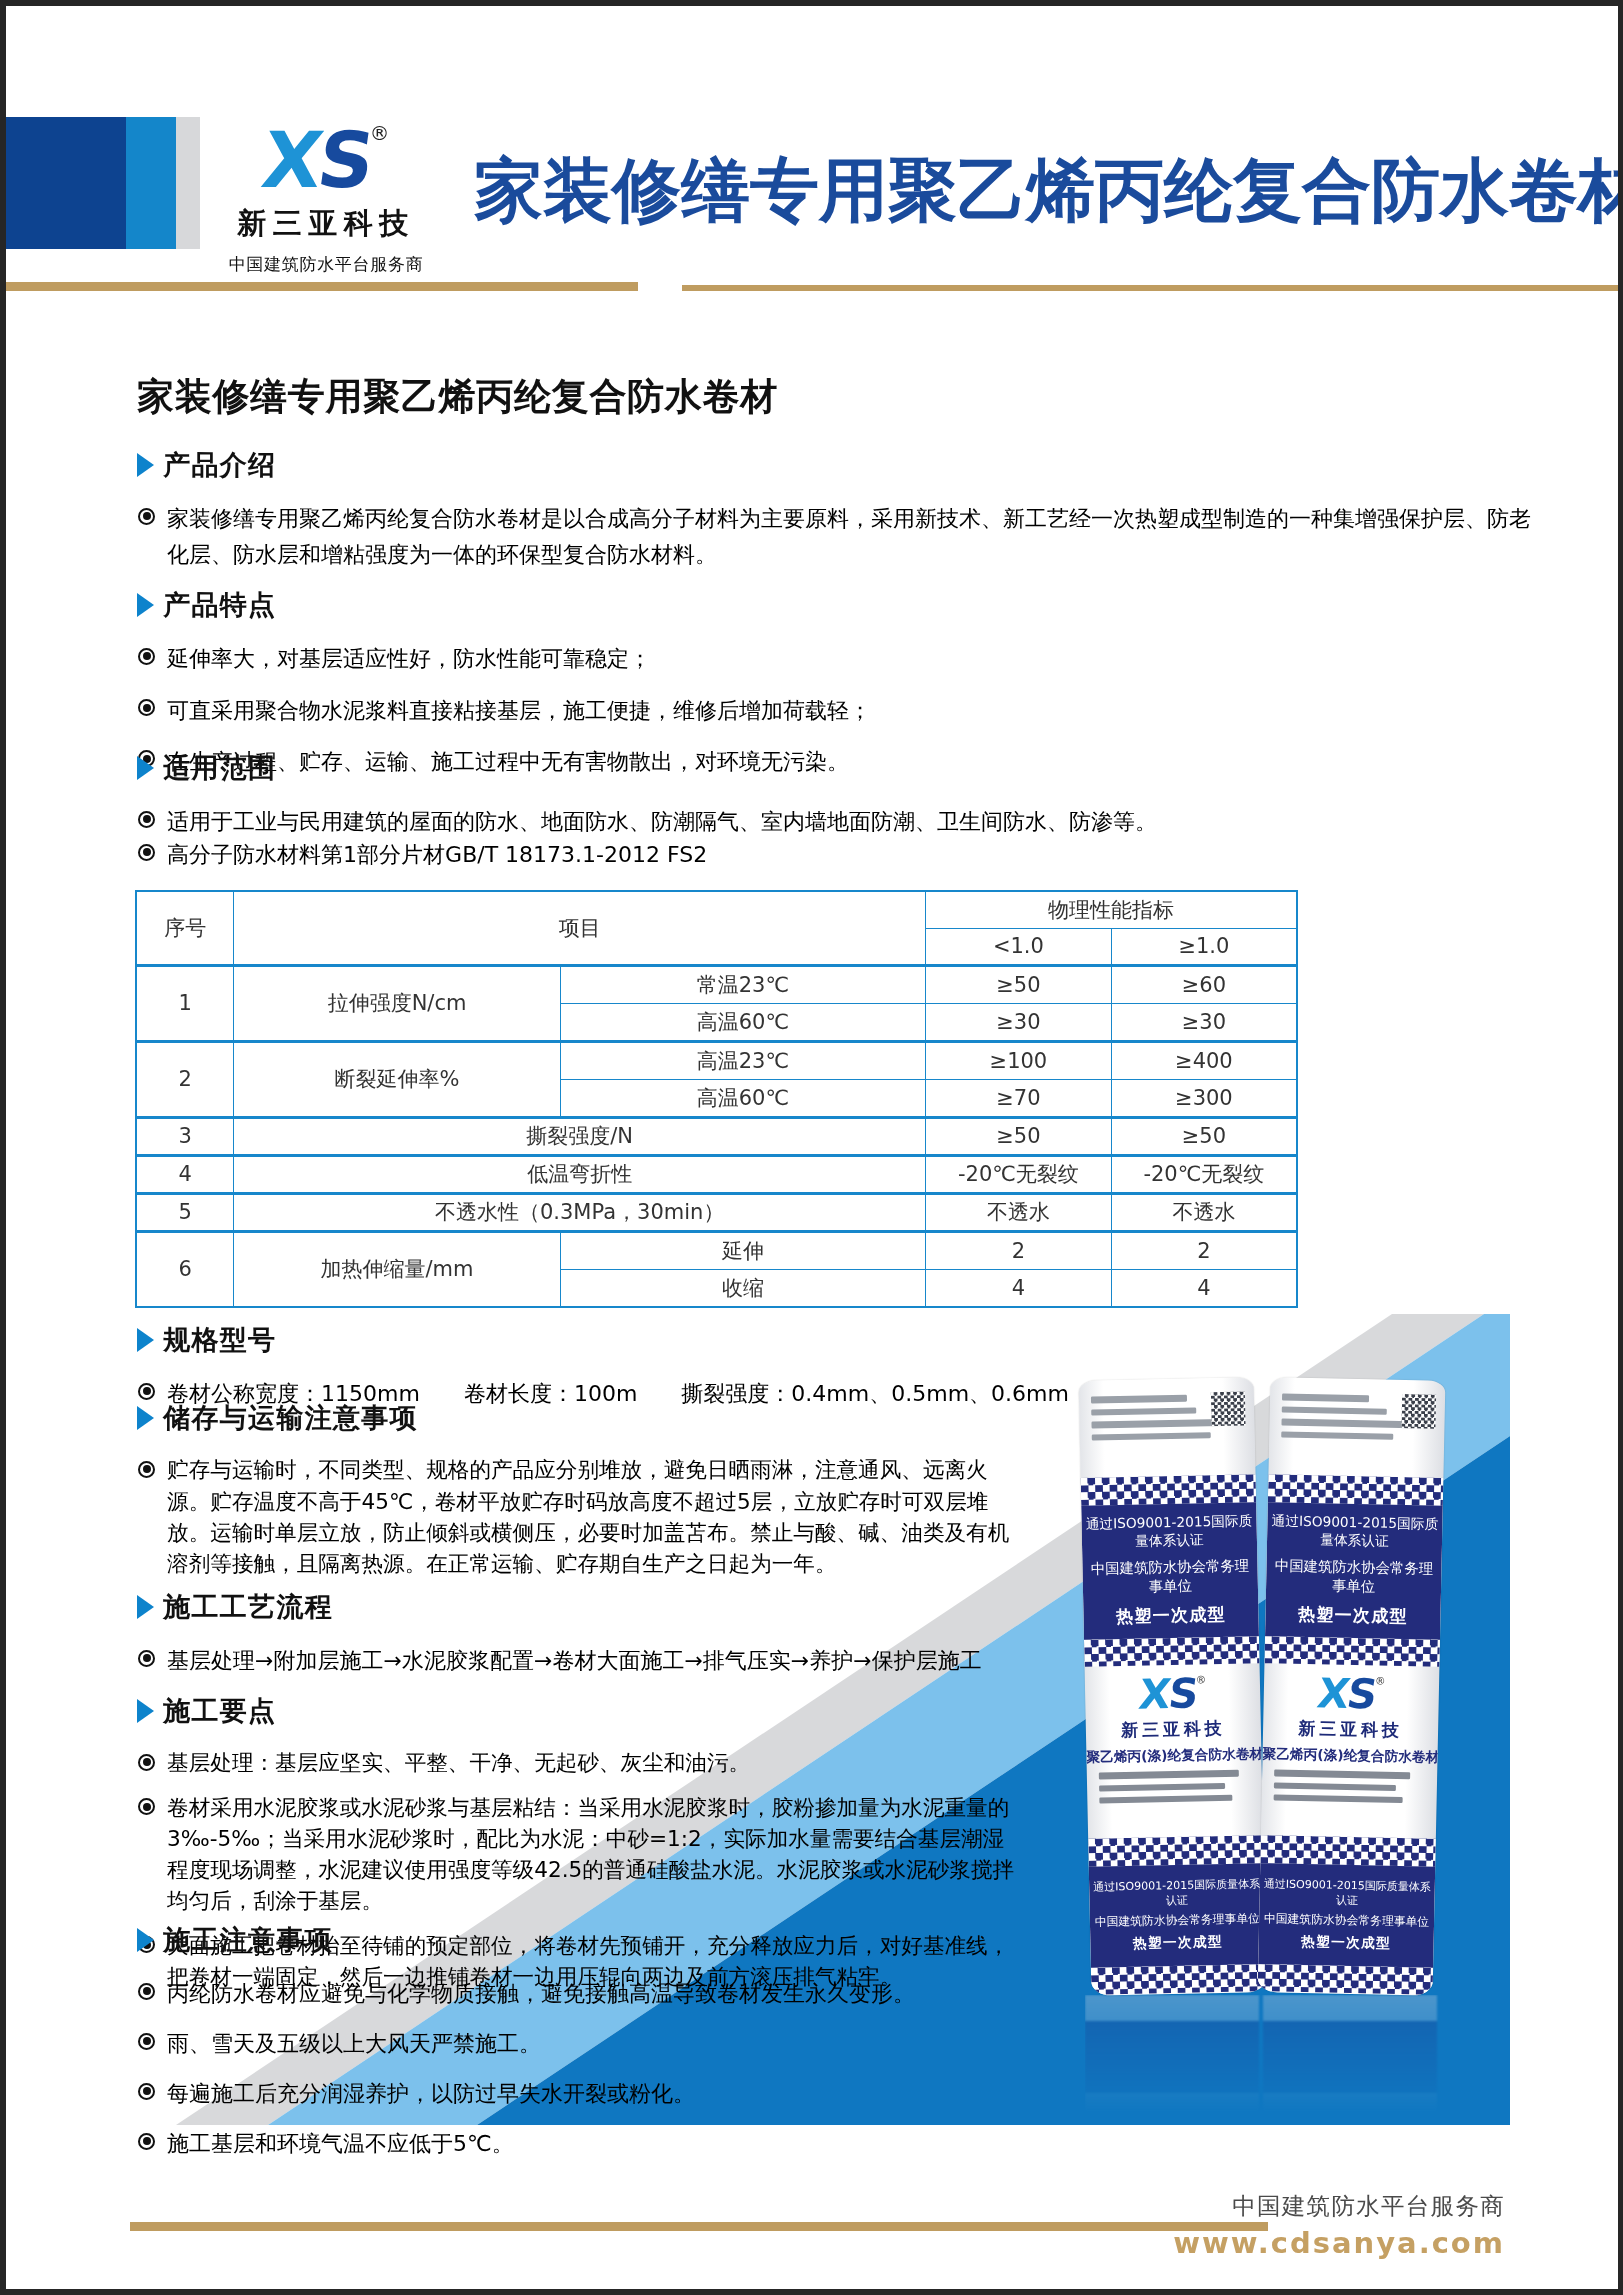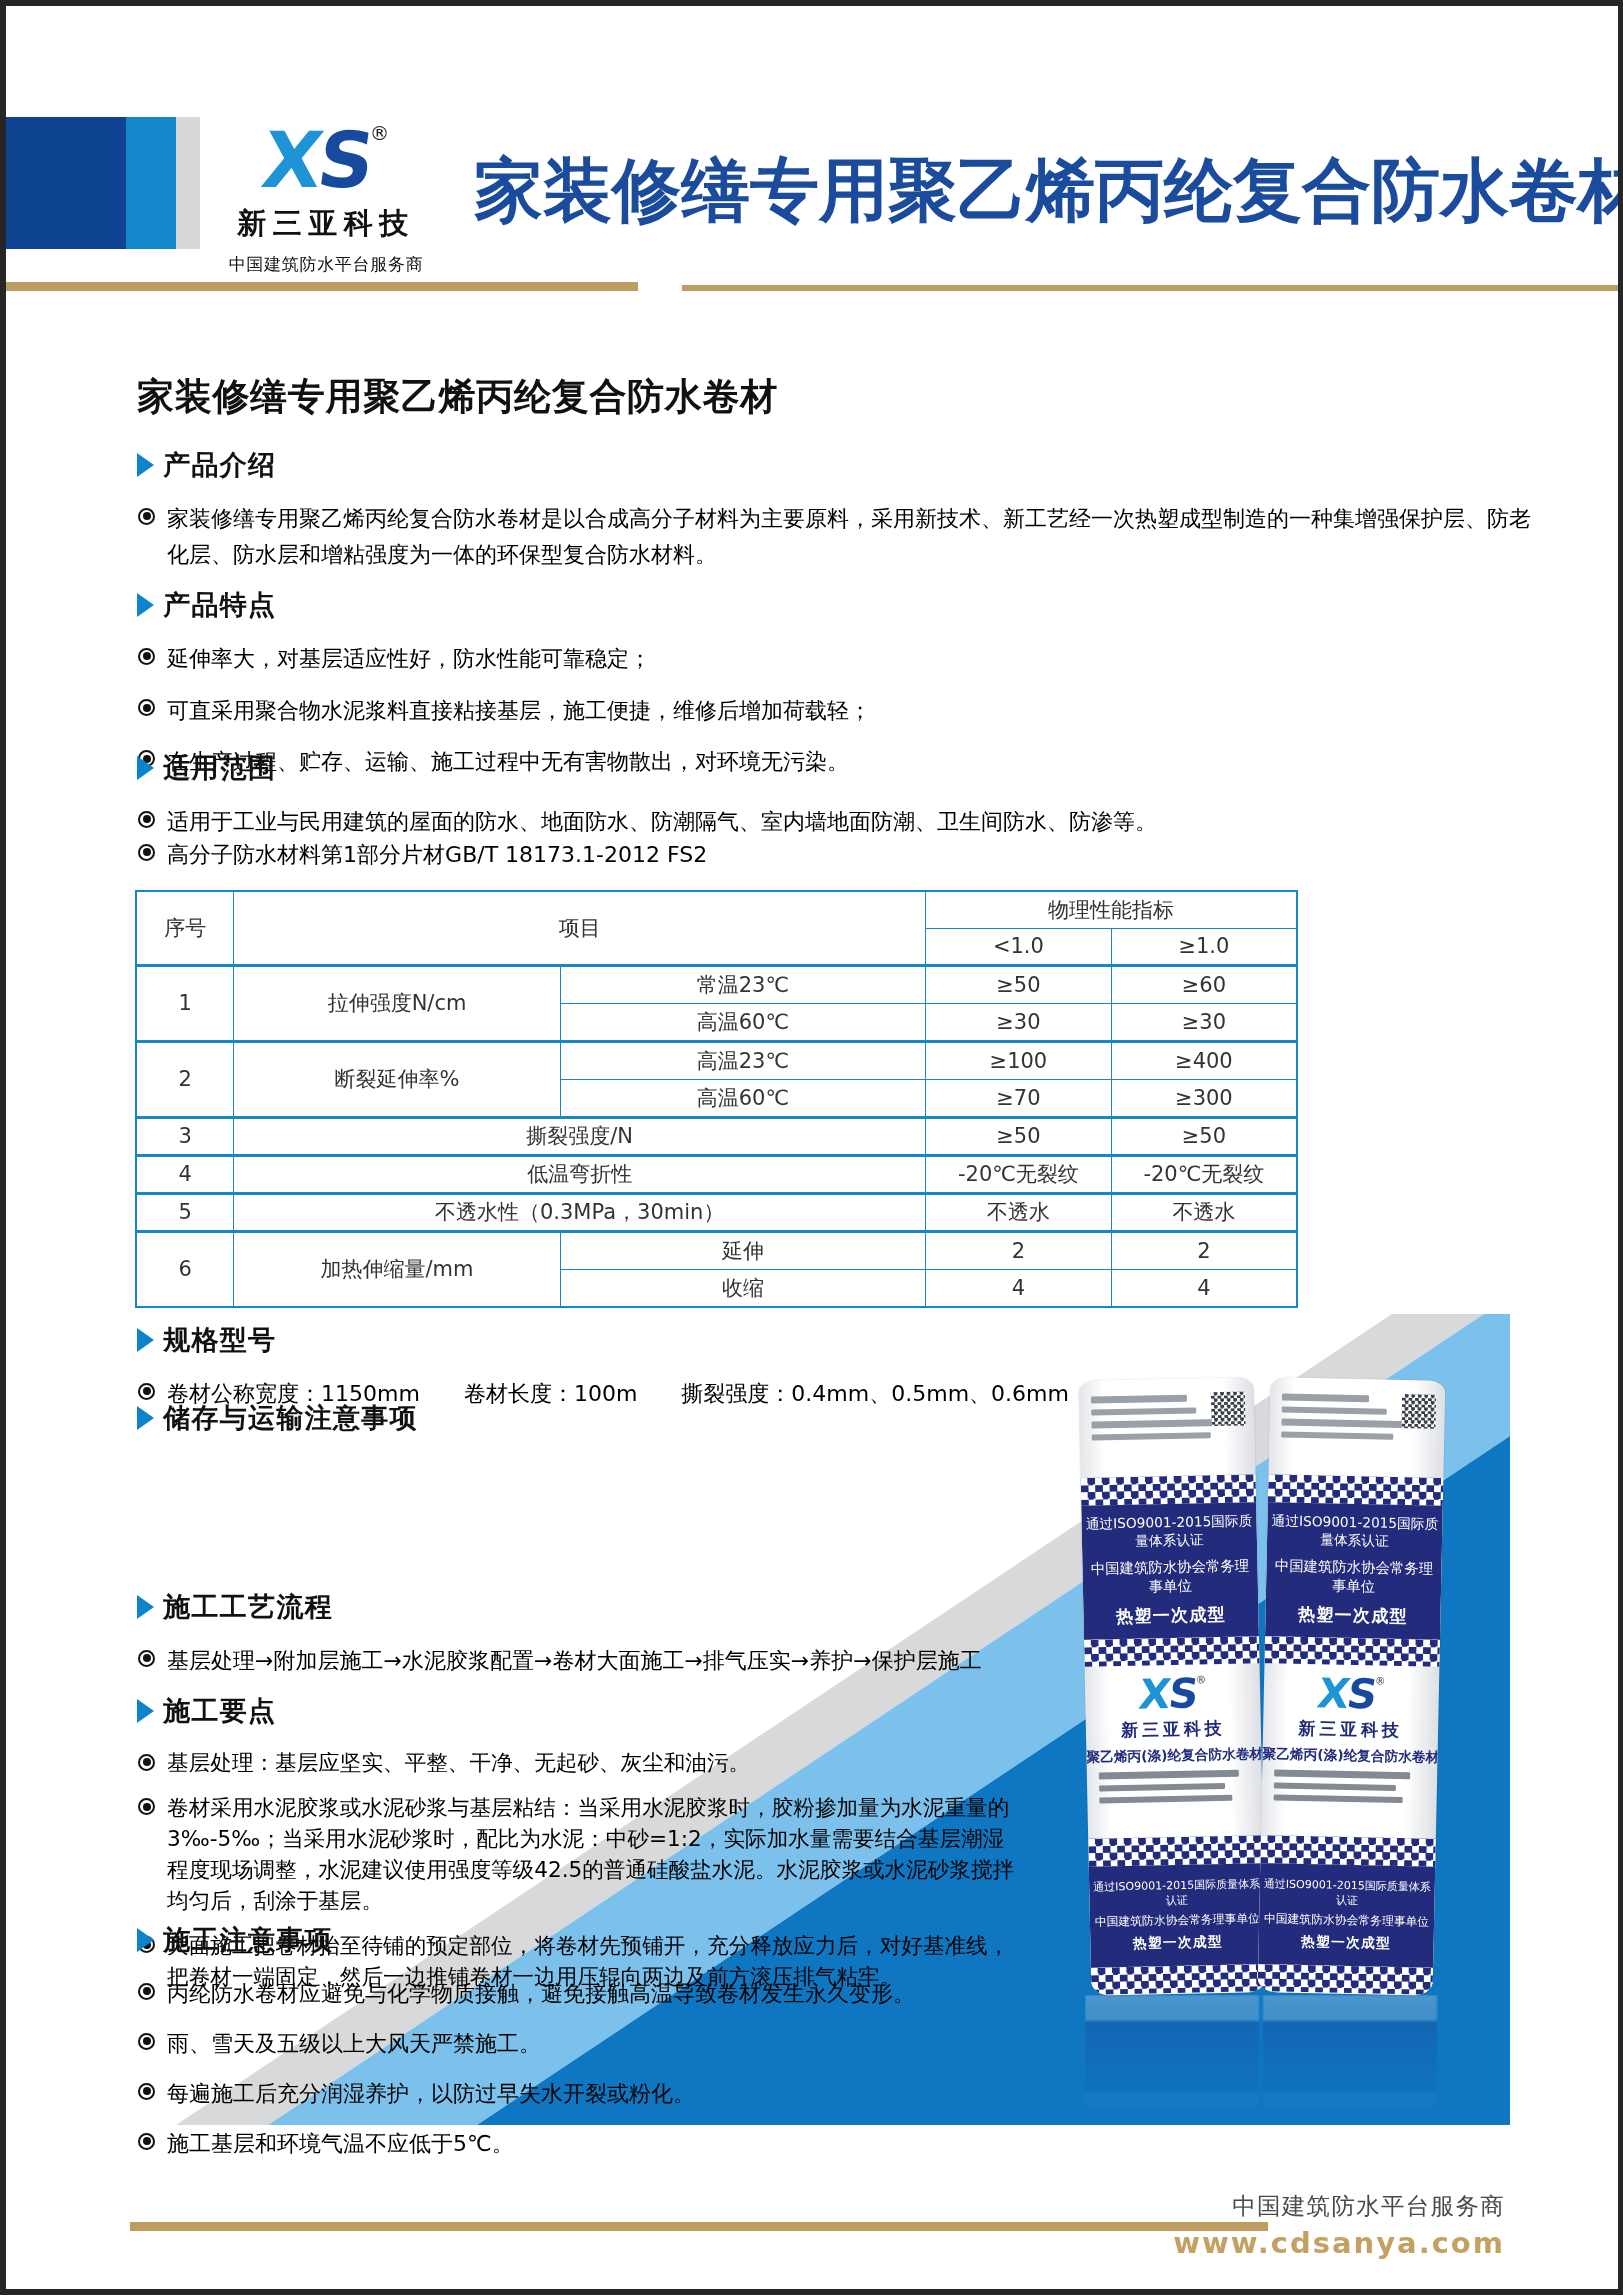--- a/index.html
+++ b/index.html
@@ -304,20 +304,26 @@
           <span class="b-text">卷材公称宽度：1150mm　　卷材长度：100m　　撕裂强度：0.4mm、0.5mm、0.6mm</span>
         </div>
     </div>
   </div>
 
   <div class="content-block s5 w-narrow">
     <div class="sec-head">
         <span class="tri"></span>
       <span class="sec-title">储存与运输注意事项</span>
       </div>
+    <div class="bullets">
+      <div class="b-item">
+          <span class="b-icon"></span>
+          <span class="b-text tight">贮存与运输时，不同类型、规格的产品应分别堆放，避免日晒雨淋，注意通风、远离火源。贮存温度不高于45℃，卷材平放贮存时码放高度不超过5层，立放贮存时可双层堆放。运输时单层立放，防止倾斜或横侧压，必要时加盖苫布。禁止与酸、碱、油类及有机溶剂等接触，且隔离热源。在正常运输、贮存期自生产之日起为一年。</span>
+        </div>
+    </div>
   </div>
 
   <div class="content-block s6 w-narrow">
     <div class="sec-head">
         <span class="tri"></span>
       <span class="sec-title">施工工艺流程</span>
       </div>
     <div class="bullets">
       <div class="b-item">
           <span class="b-icon"></span>

